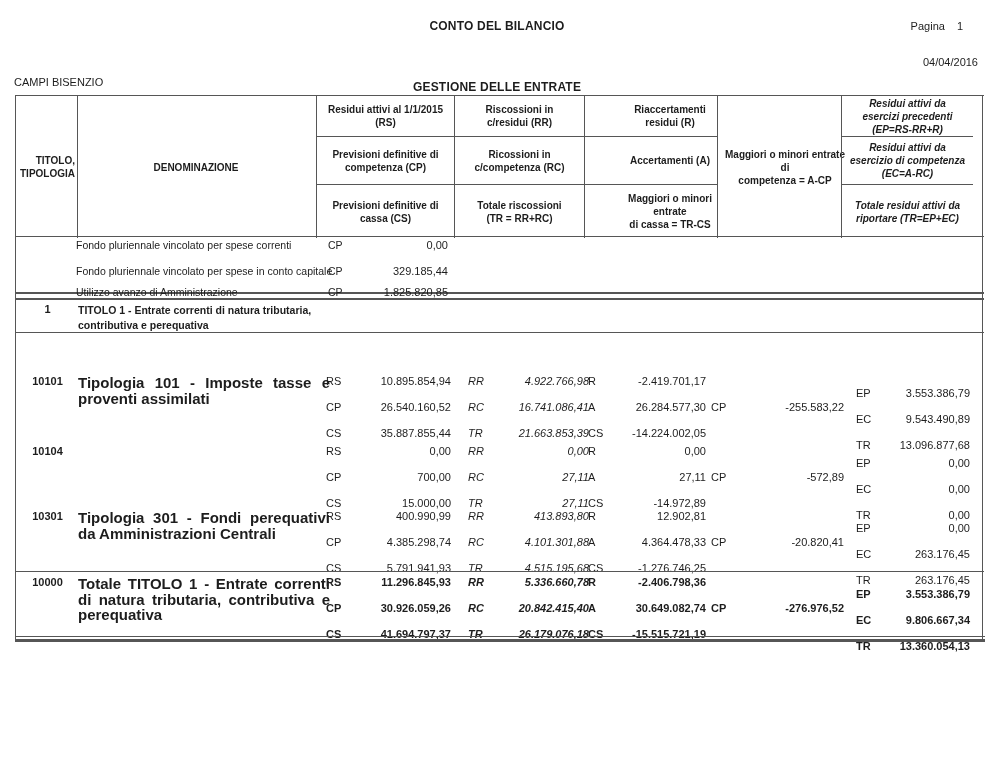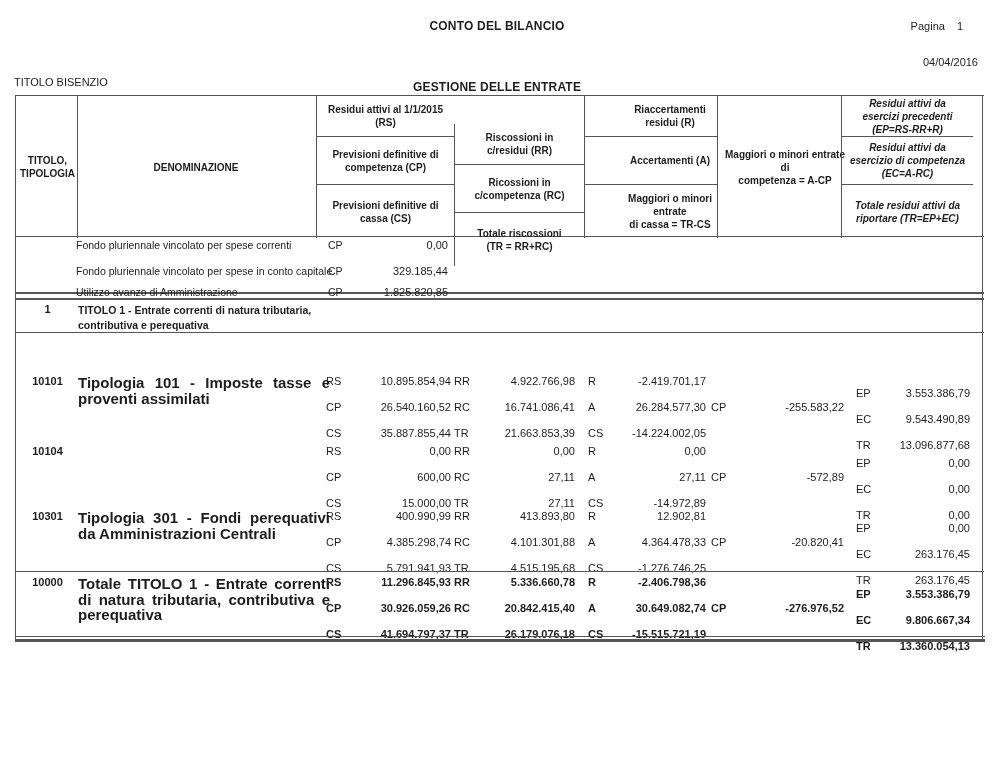--- a/index.html
+++ b/index.html
@@ -33,24 +33,24 @@
   }
   .hcell {
     position:absolute; display:flex; align-items:center; justify-content:center;
     text-align:center; font-weight:bold; font-size:10px; line-height:13px;
     white-space:pre-line; padding:1px 2px;
     border-left:1px solid var(--grid_line,#565656);
   }
   .hcell.first { border-left:none; }
   .hcell.hr { border-bottom:1px solid var(--grid_line,#565656); }
 
-  .hc1 { left:0;    top:0;  width:63px;  height:142px; }
+  .hc1 { left:0;    top:0;  width:63px;  height:142px;text-align:right; }
   .hc2 { left:61px; top:0;  width:237px; height:142px; }
   .c3 { left:300px; width:138px; }
-  .c4 { left:438px; width:130px;margin-top:28px; }
+  .c4 { left:438px; width:130px; }
   .c5 { left:568px; width:133px;padding-left:40px; }
   .hc6 { left:701px; top:0; width:135px; height:142px; }
   .c7 { left:825px; width:132px;font-style:italic; }
   .r1 { top:0;    height:41px; }
   .r2 { top:41px; height:48px; }
   .r3 { top:89px; height:53px; }
 
   
   .fondi {
     position:absolute; left:0; top:142px; width:968px; height:57px;
@@ -77,21 +77,21 @@
   .drow.bold { font-weight:bold; }
   .row-a { top:279px; } .row-b { top:349px; } .row-c { top:414px; } .row-d { top:480px; }
   .dcode { position:absolute; left:0; top:1px; width:63px; text-align:center; font-weight:bold; }
   .ddenom {
     position:absolute; left:62px; top:1px; width:252px;
     font-weight:bold; font-size:15px; line-height:15.5px;
     text-align:justify;
   }
   .grp { position:absolute; top:0; }
   .g3 { left:310px; width:125px; }
-  .g4 { left:438px; width:121px; }
+  .g4 { left:452px; width:121px;font-style:italic; }
   .g5 { left:572px; width:118px; }
   .g6 { left:695px; width:133px; }
   .g7 { left:840px; width:114px;margin-top:12px; }
   .vline { position:relative; height:26px; }
   .vline.mid { margin-top:26px; }
   .vlbl { position:absolute; left:0; top:1px; }
   .vval { position:absolute; right:0; top:1px; text-align:right; }
 
   .sep-line { position:absolute; left:0; top:476px; width:968px; height:0; border-top:1px solid var(--grid_line,#565656); }
   .bline1 { position:absolute; left:-1px; top:541px; width:970px; height:0; border-top:1px solid var(--grid_line,#565656); }
@@ -102,21 +102,21 @@
 
 <div class="page">
 
   <div class="doc-title t1">CONTO DEL BILANCIO</div>
   <div class="doc-title t2">GESTIONE DELLE ENTRATE</div>
 
   <div class="pagina">
     <span>Pagina</span><span class="num">1</span>
   </div>
   <div class="report-date">04/04/2016</div>
-  <div class="entity">TITOLO BISENZIO</div>
+  <div class="entity">CAMPI BISENZIO</div>
 
   <div class="sheet">
 
     <div class="thead">
       <div class="hcell hc1 first">TITOLO,
 TIPOLOGIA</div>
       <div class="hcell hc2">DENOMINAZIONE</div>
 
       <div class="hcell c3 r1 hr">Residui attivi al 1/1/2015
 (RS)</div>
@@ -247,21 +247,21 @@
 
     <div class="drow row-b">
       <div class="dcode">10104</div>
       <div class="grp g3">
         <div class="vline">
             <span class="vlbl">RS</span>
             <span class="vval">0,00</span>
           </div>
         <div class="vline">
             <span class="vlbl">CP</span>
-            <span class="vval">600,00</span>
+            <span class="vval">700,00</span>
           </div>
         <div class="vline">
             <span class="vlbl">CS</span>
             <span class="vval">15.000,00</span>
           </div>
       </div>
       <div class="grp g4">
         <div class="vline">
             <span class="vlbl">RR</span>
             <span class="vval">0,00</span>

